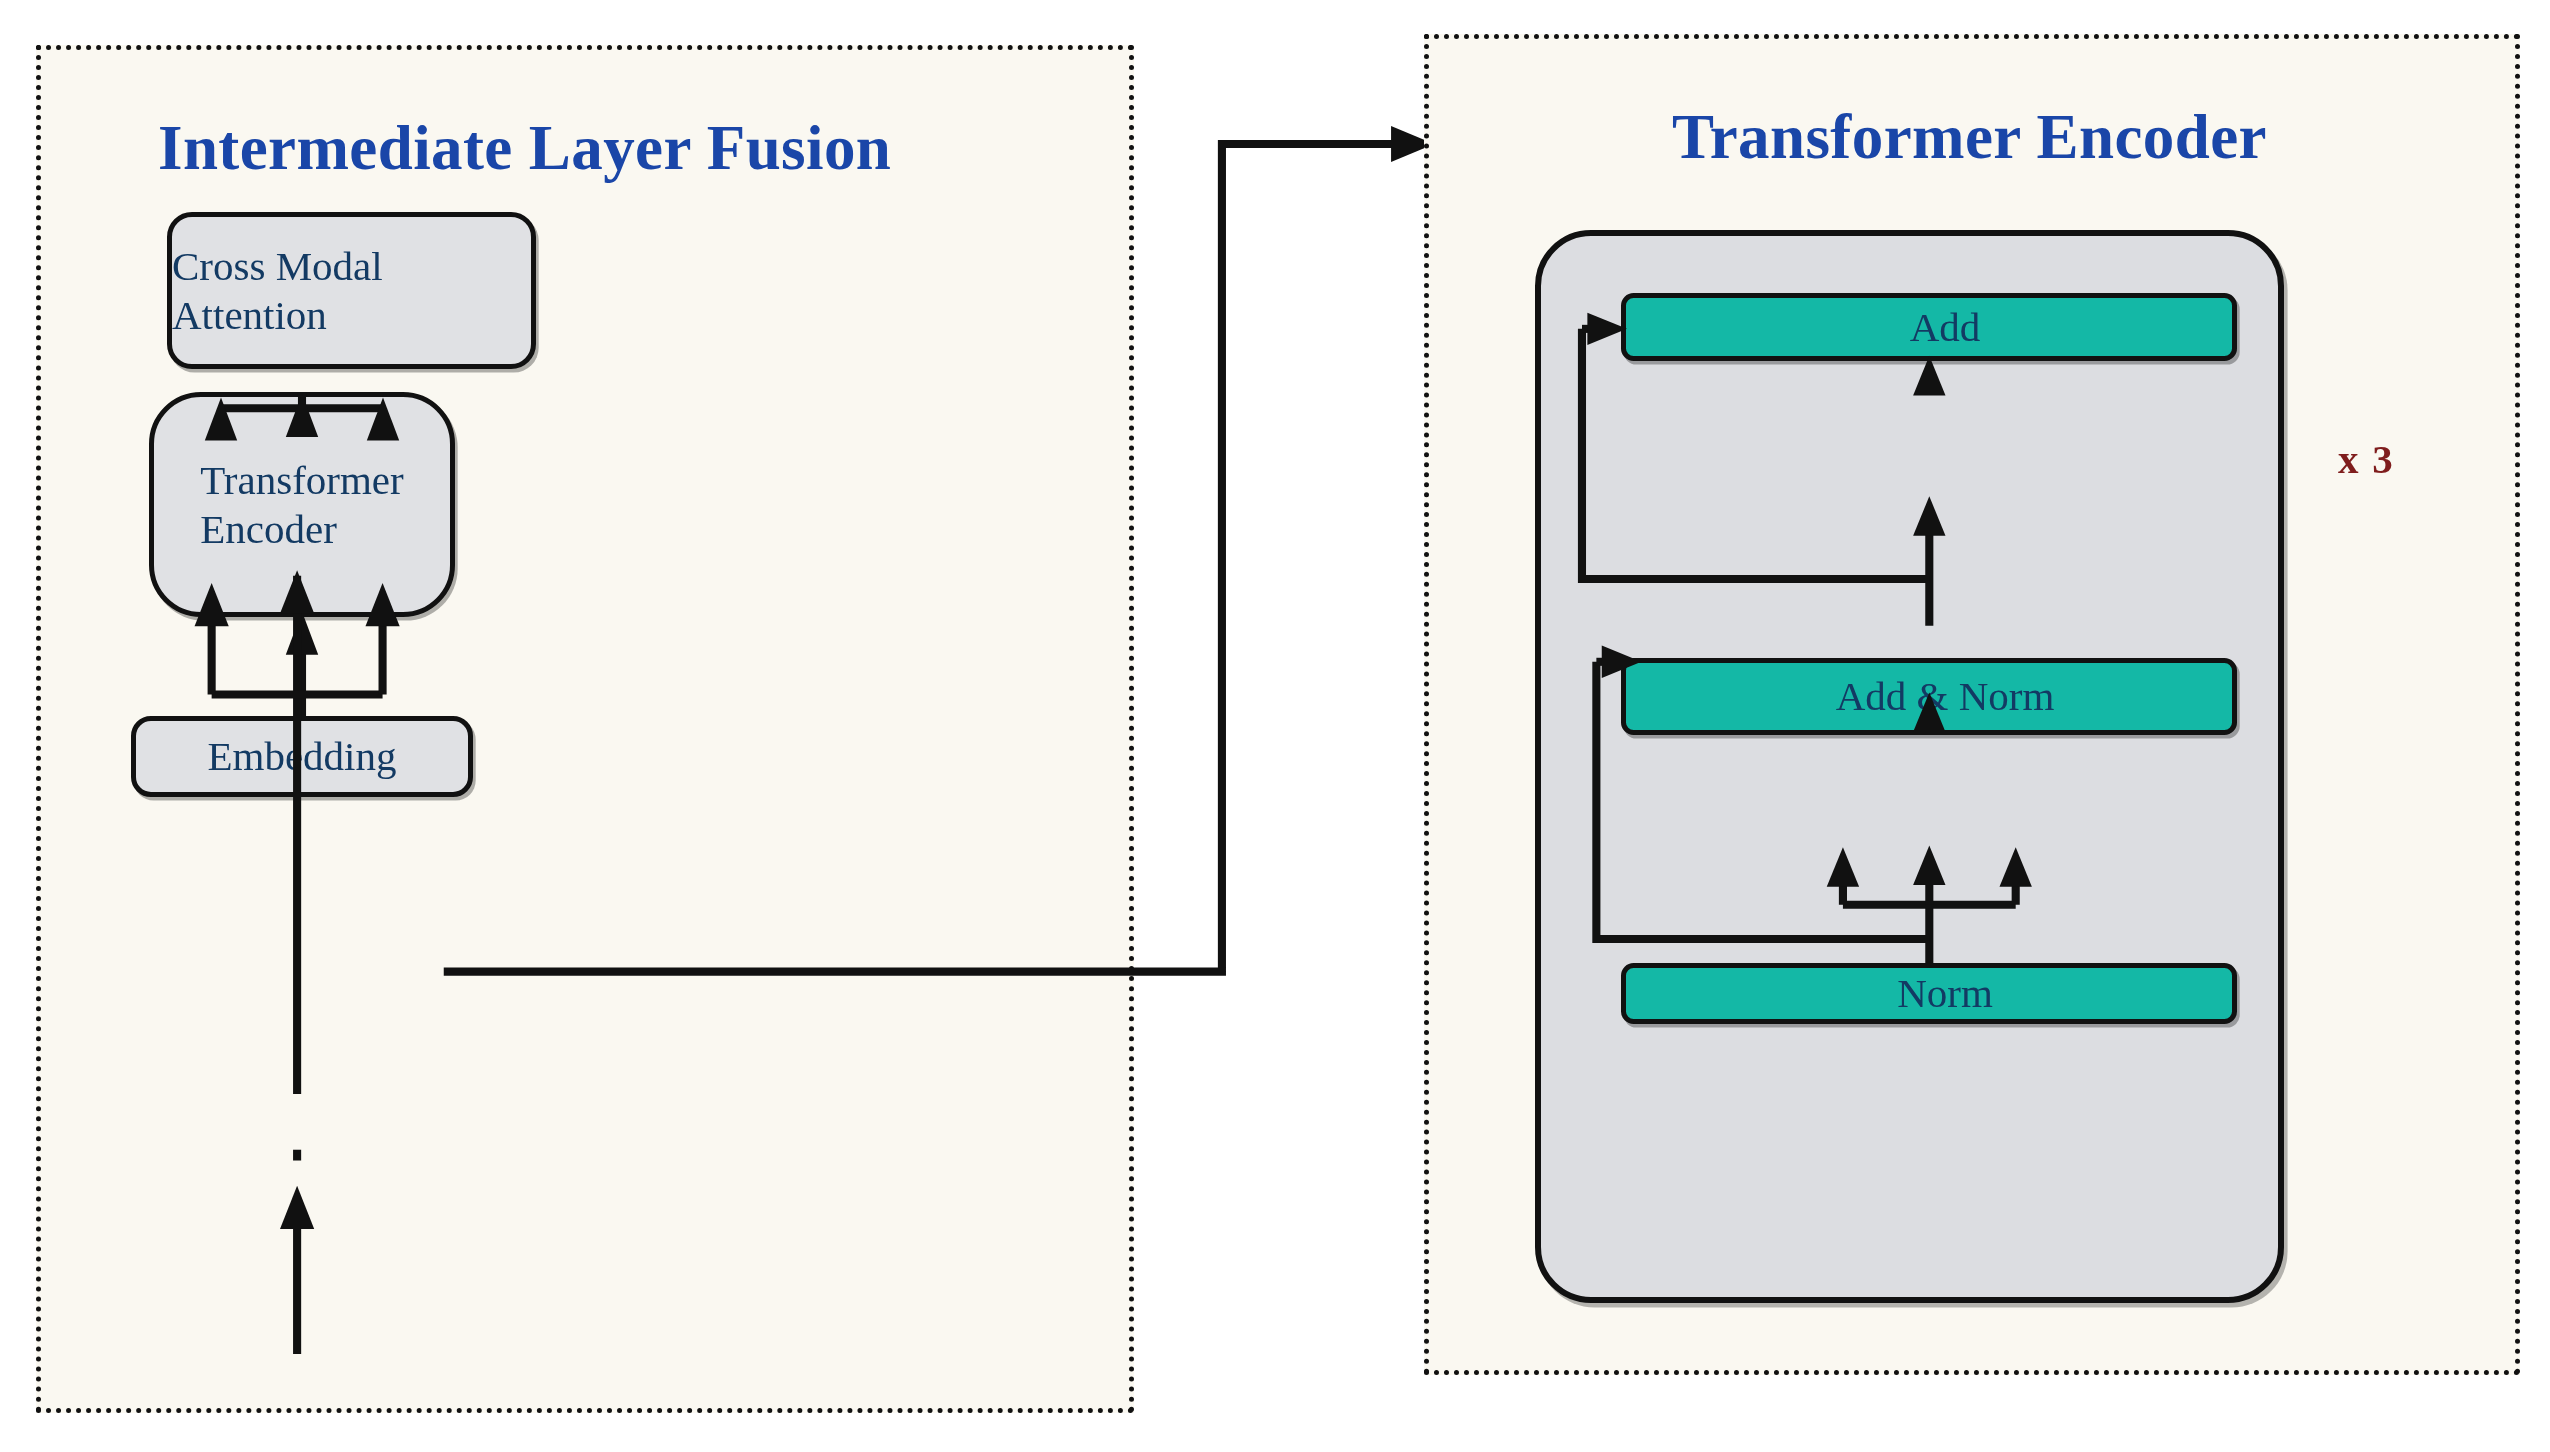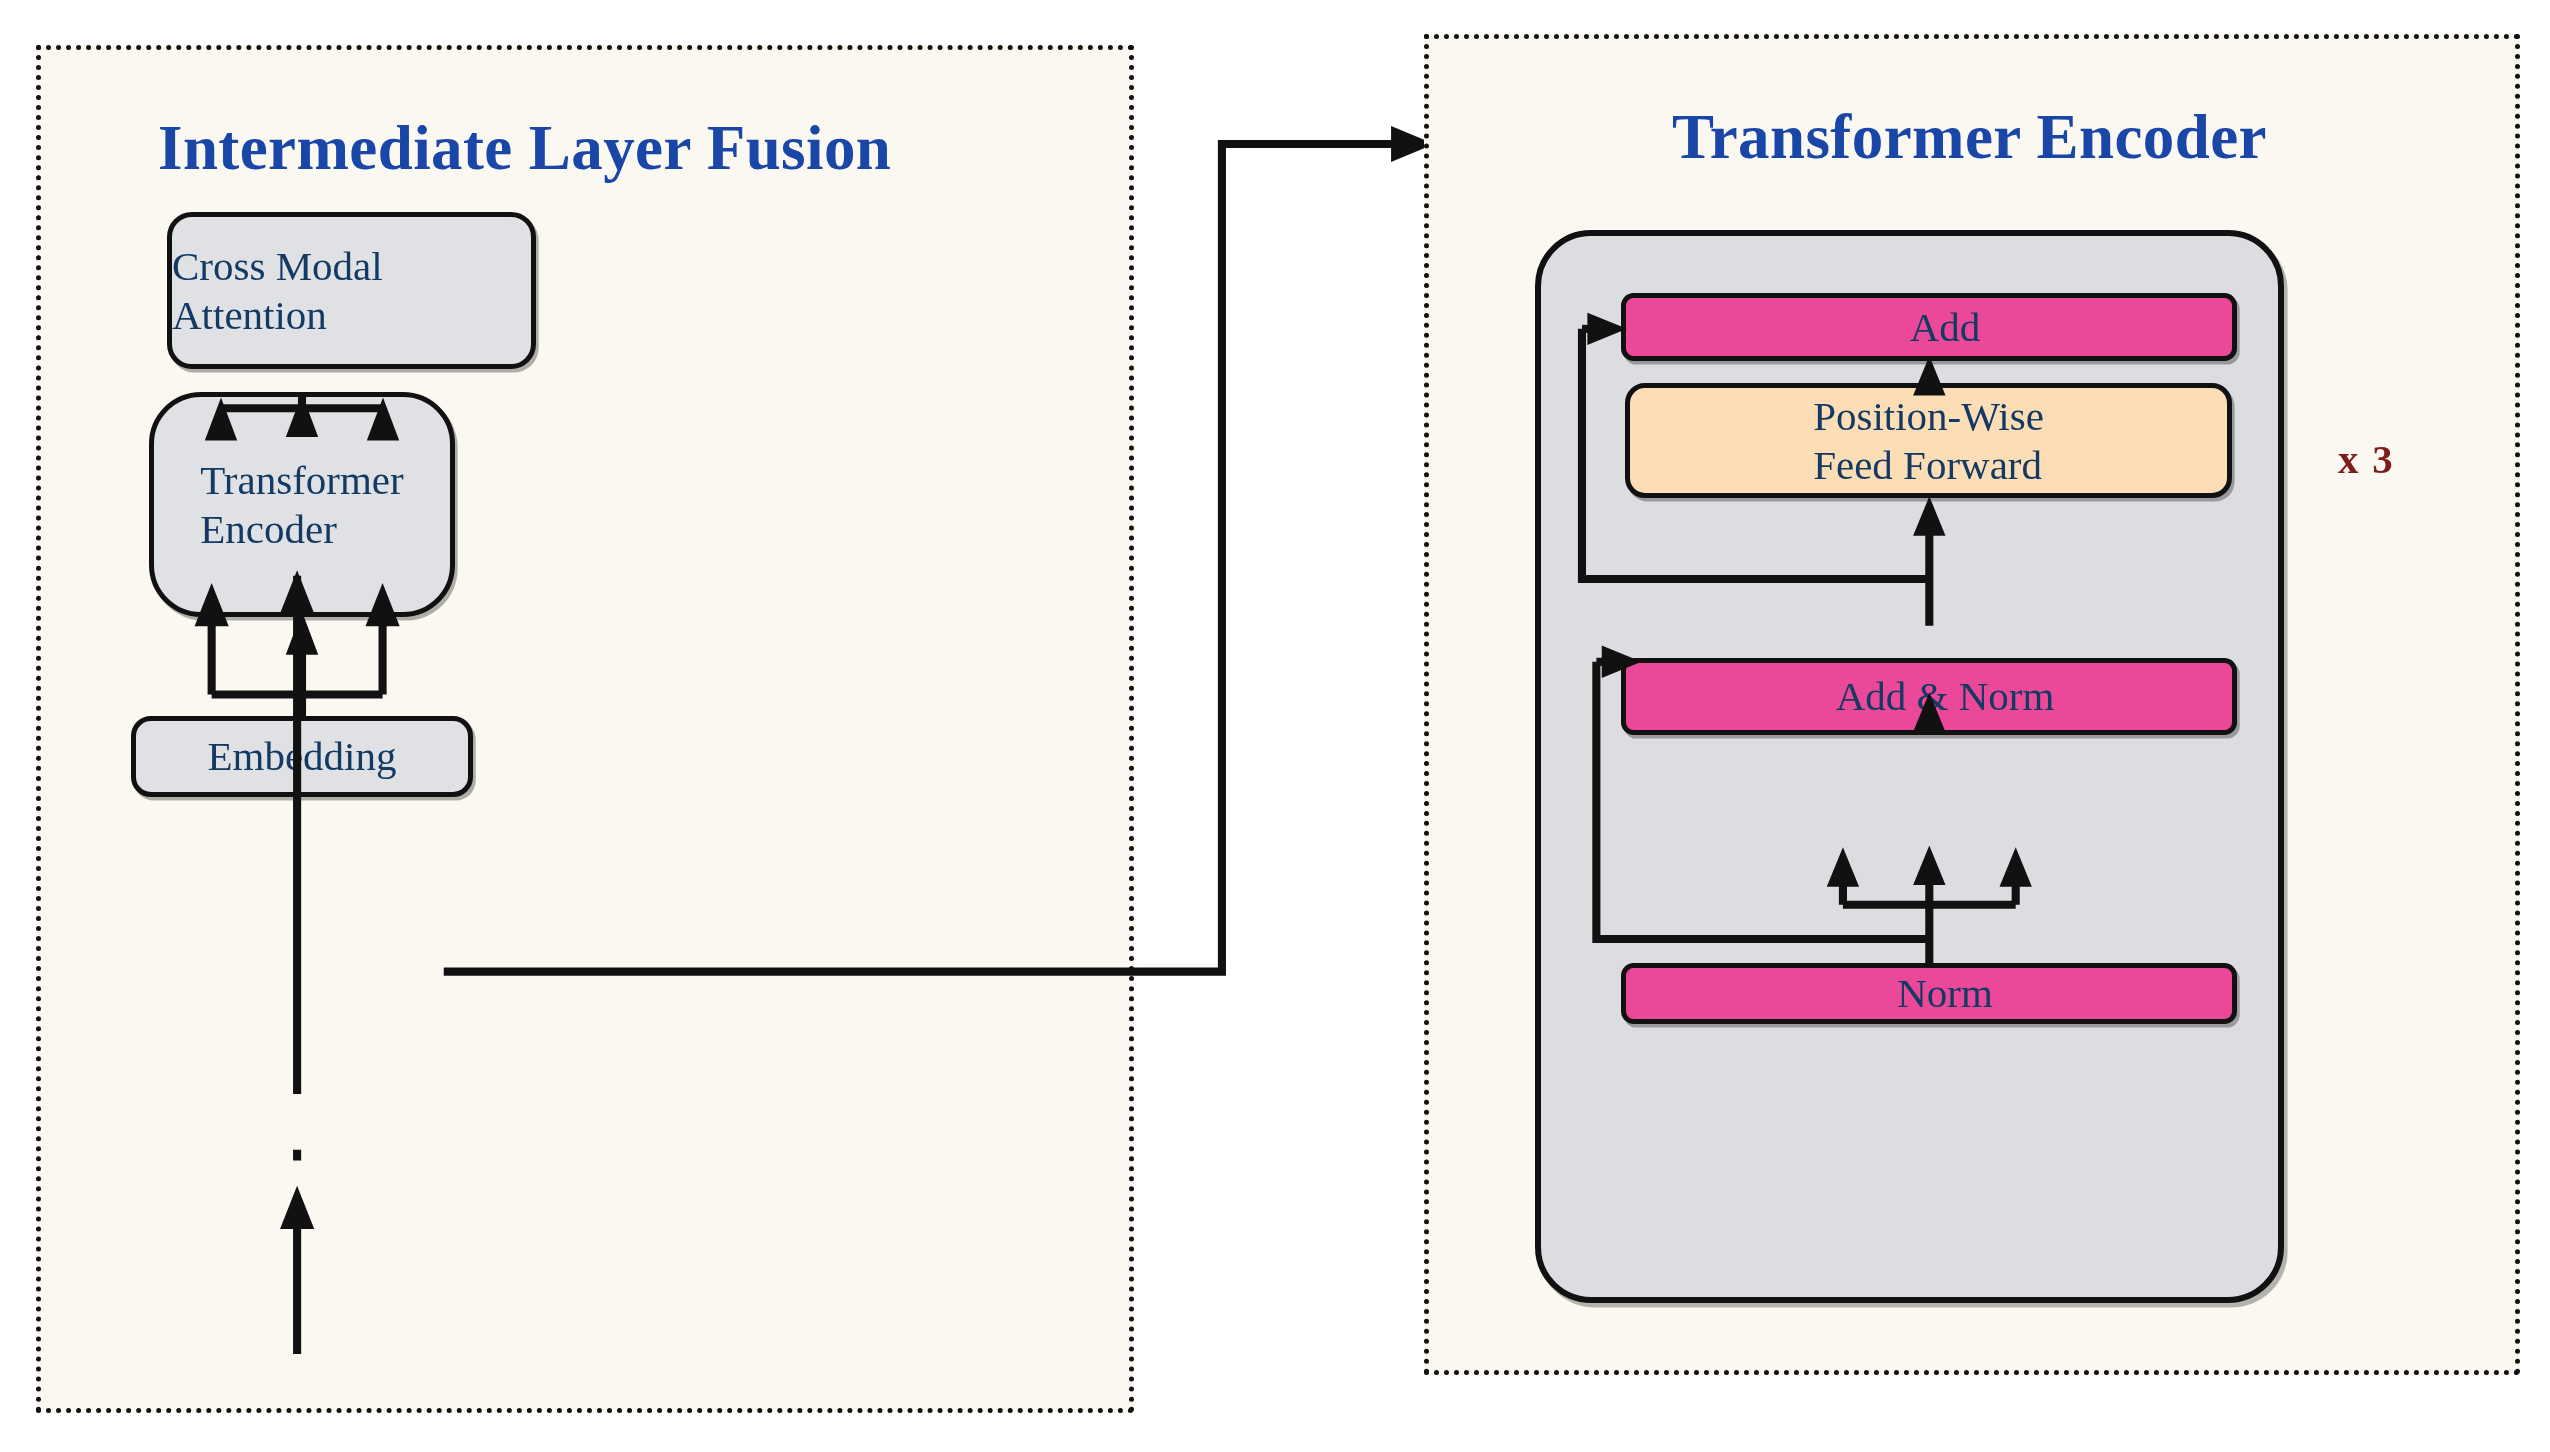--- a/index.html
+++ b/index.html
@@ -18,21 +18,21 @@
   #title-right{left:243px;top:67px;}
 
   
   .node{position:absolute;box-sizing:border-box;
         border:5.4px solid #111111;
         display:flex;align-items:center;justify-content:center;
         text-align:left;font-weight:normal;color:#133A63;
         line-height:1.18;white-space:pre-line;
         box-shadow:2.7px 3.6px 0 rgba(0,0,0,0.30);}
   .gray{background:#E0E1E4;}
-  .yellow{background:#ec4899;padding-left:32px;}
+  .yellow{background:#14b8a6;padding-left:32px;}
   .orange{background:#FCDDB6;}
 
   
   #node-cross-modal{left:126px;top:162px;width:369px;height:157px;
                     border-radius:25px;font-size:41px;}
   #node-transformer-encoder{left:108px;top:342px;width:306px;height:225px;
                     border-radius:52px;font-size:41px;}
   #node-embedding{left:90px;top:666px;width:342px;height:81px;
                     border-radius:20px;font-size:41px;}
 
@@ -117,22 +117,20 @@
 <div id="panel-right" class="panel">
 
   <div id="title-right" class="panel-title">Transformer Encoder</div>
 
   <div id="repeat-label">x 3</div>
 
   <div id="encoder-container"></div>
 
   <div id="node-add" class="node yellow">Add</div>
 
-  <div id="node-ffn" class="node orange">Position-Wise
-Feed Forward</div>
 
   <div id="node-addnorm" class="node yellow">Add &amp; Norm</div>
 
 
   <div id="node-norm" class="node yellow">Norm</div>
 
   <svg class="wires" width="1096" height="1341" viewBox="0 0 1218 1490">
 
     <g>
       <path class="wire" d="M556,382 L556,372"></path>

